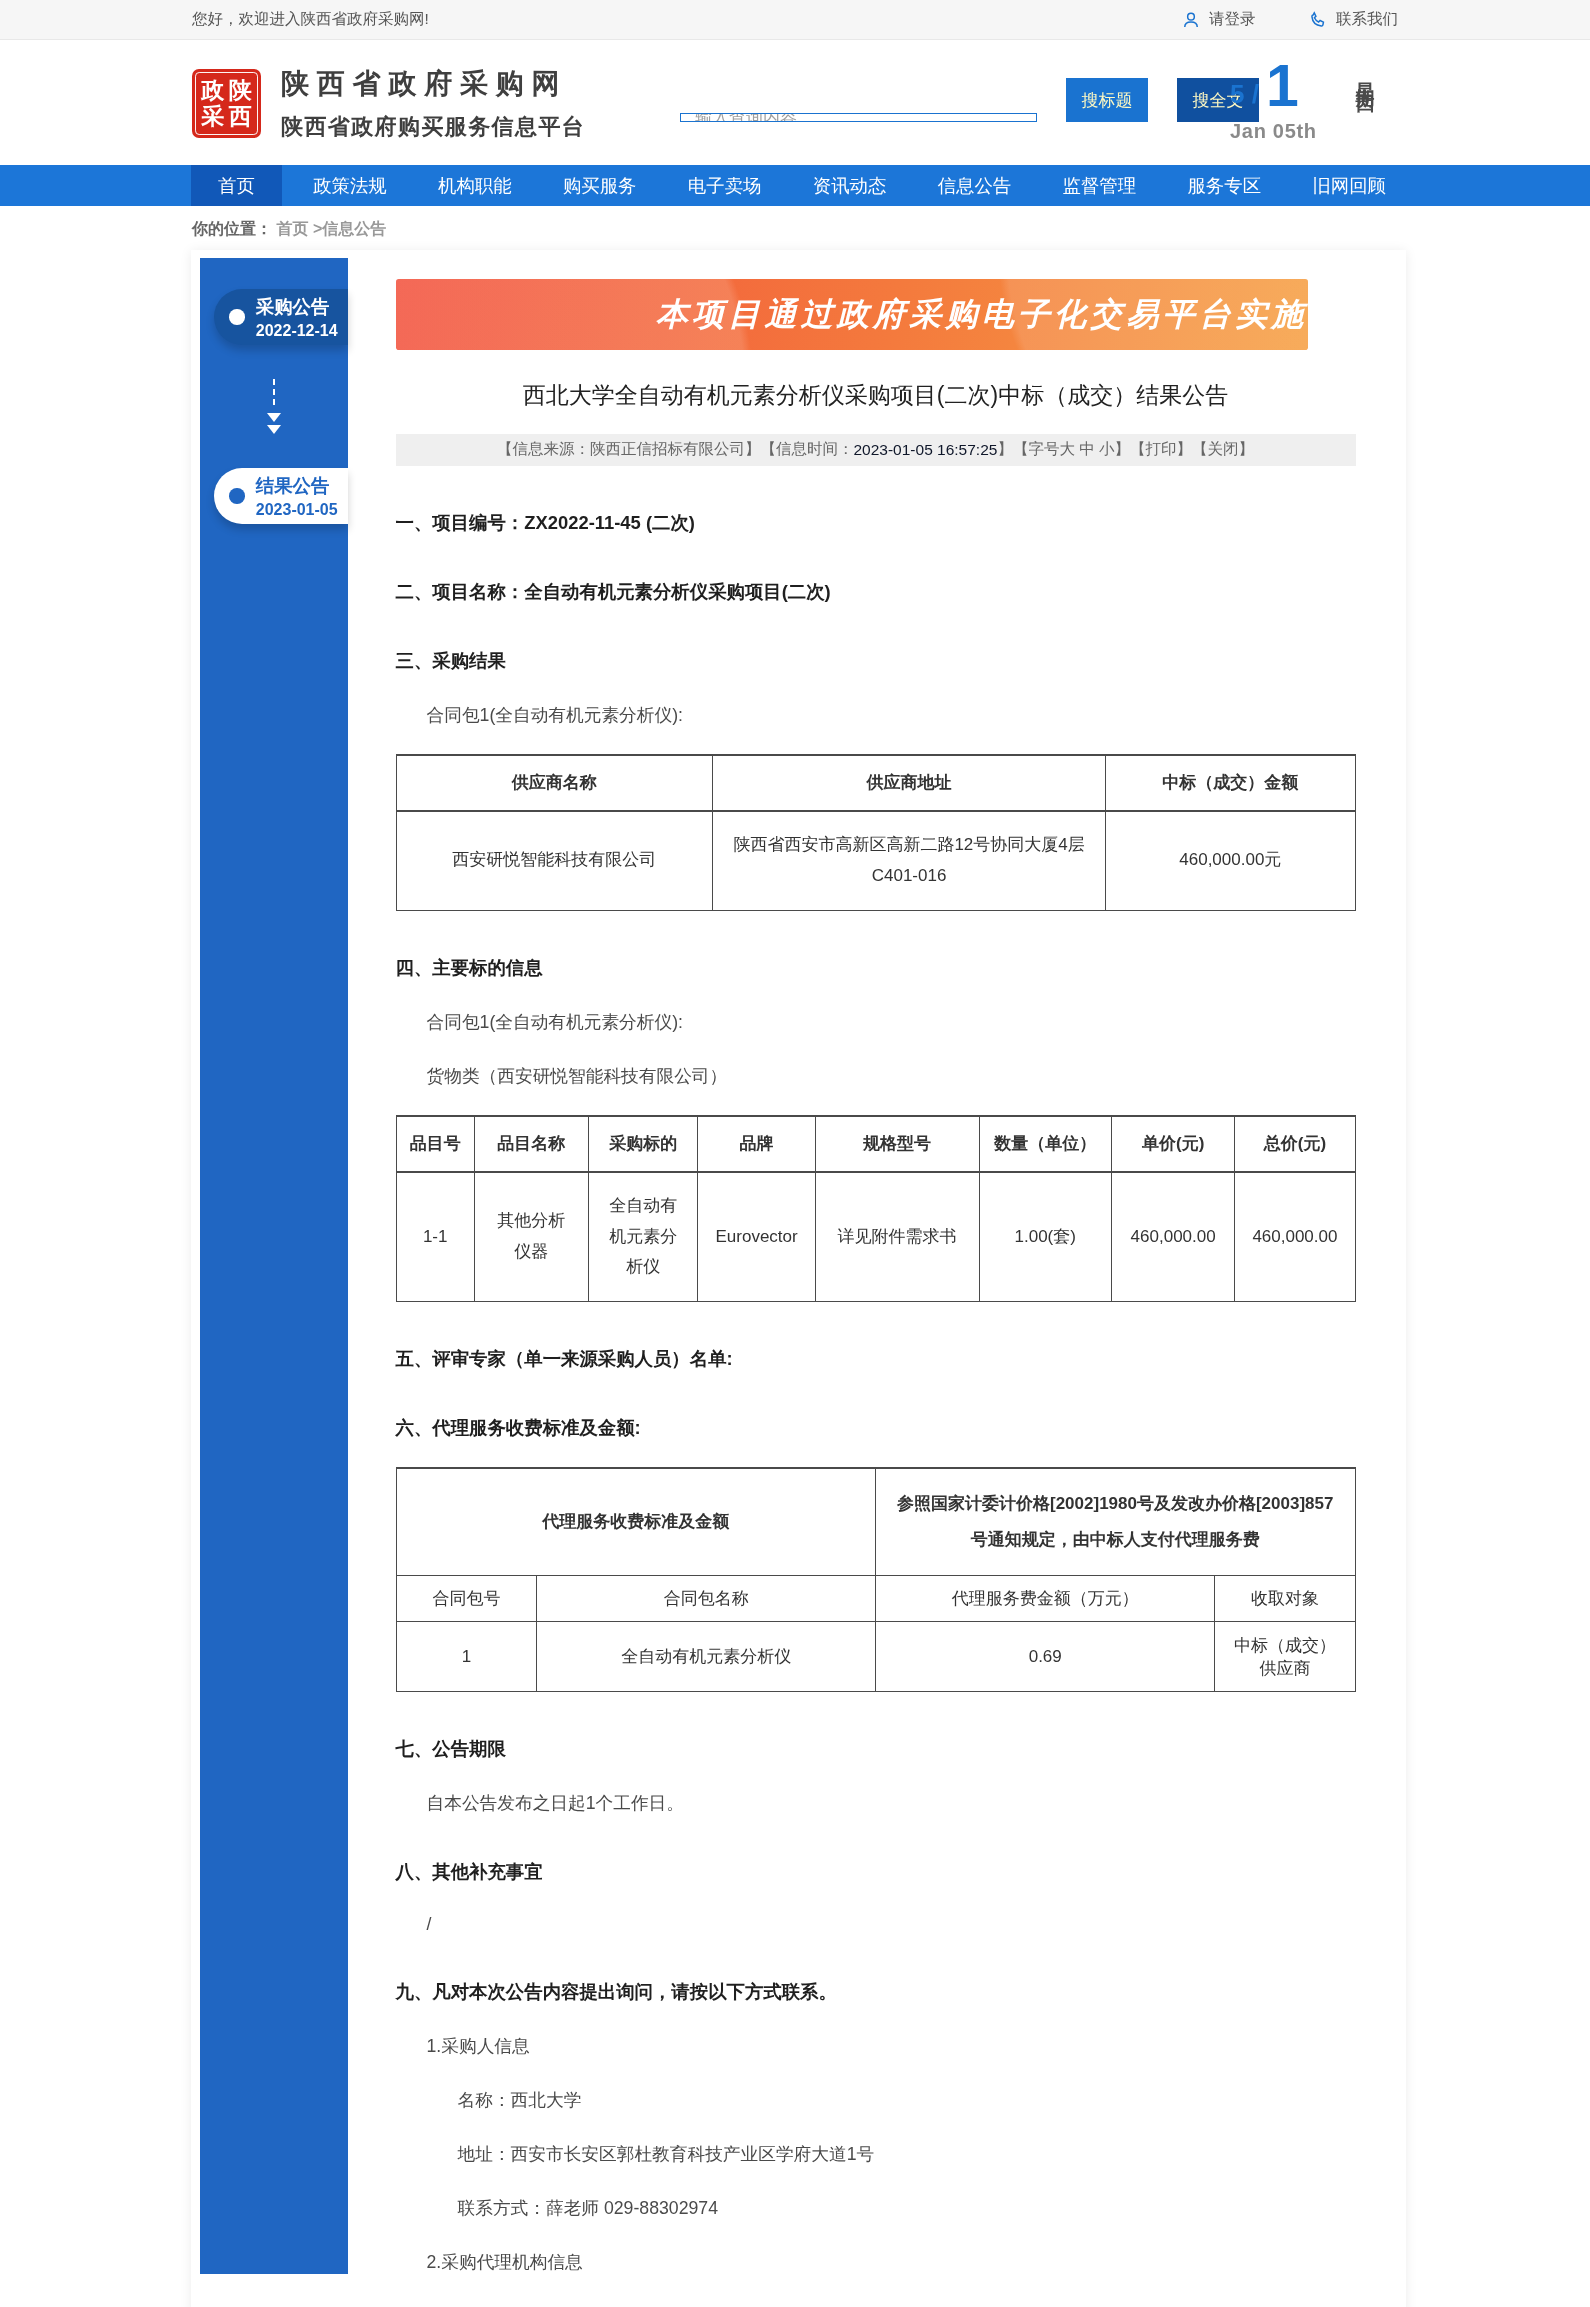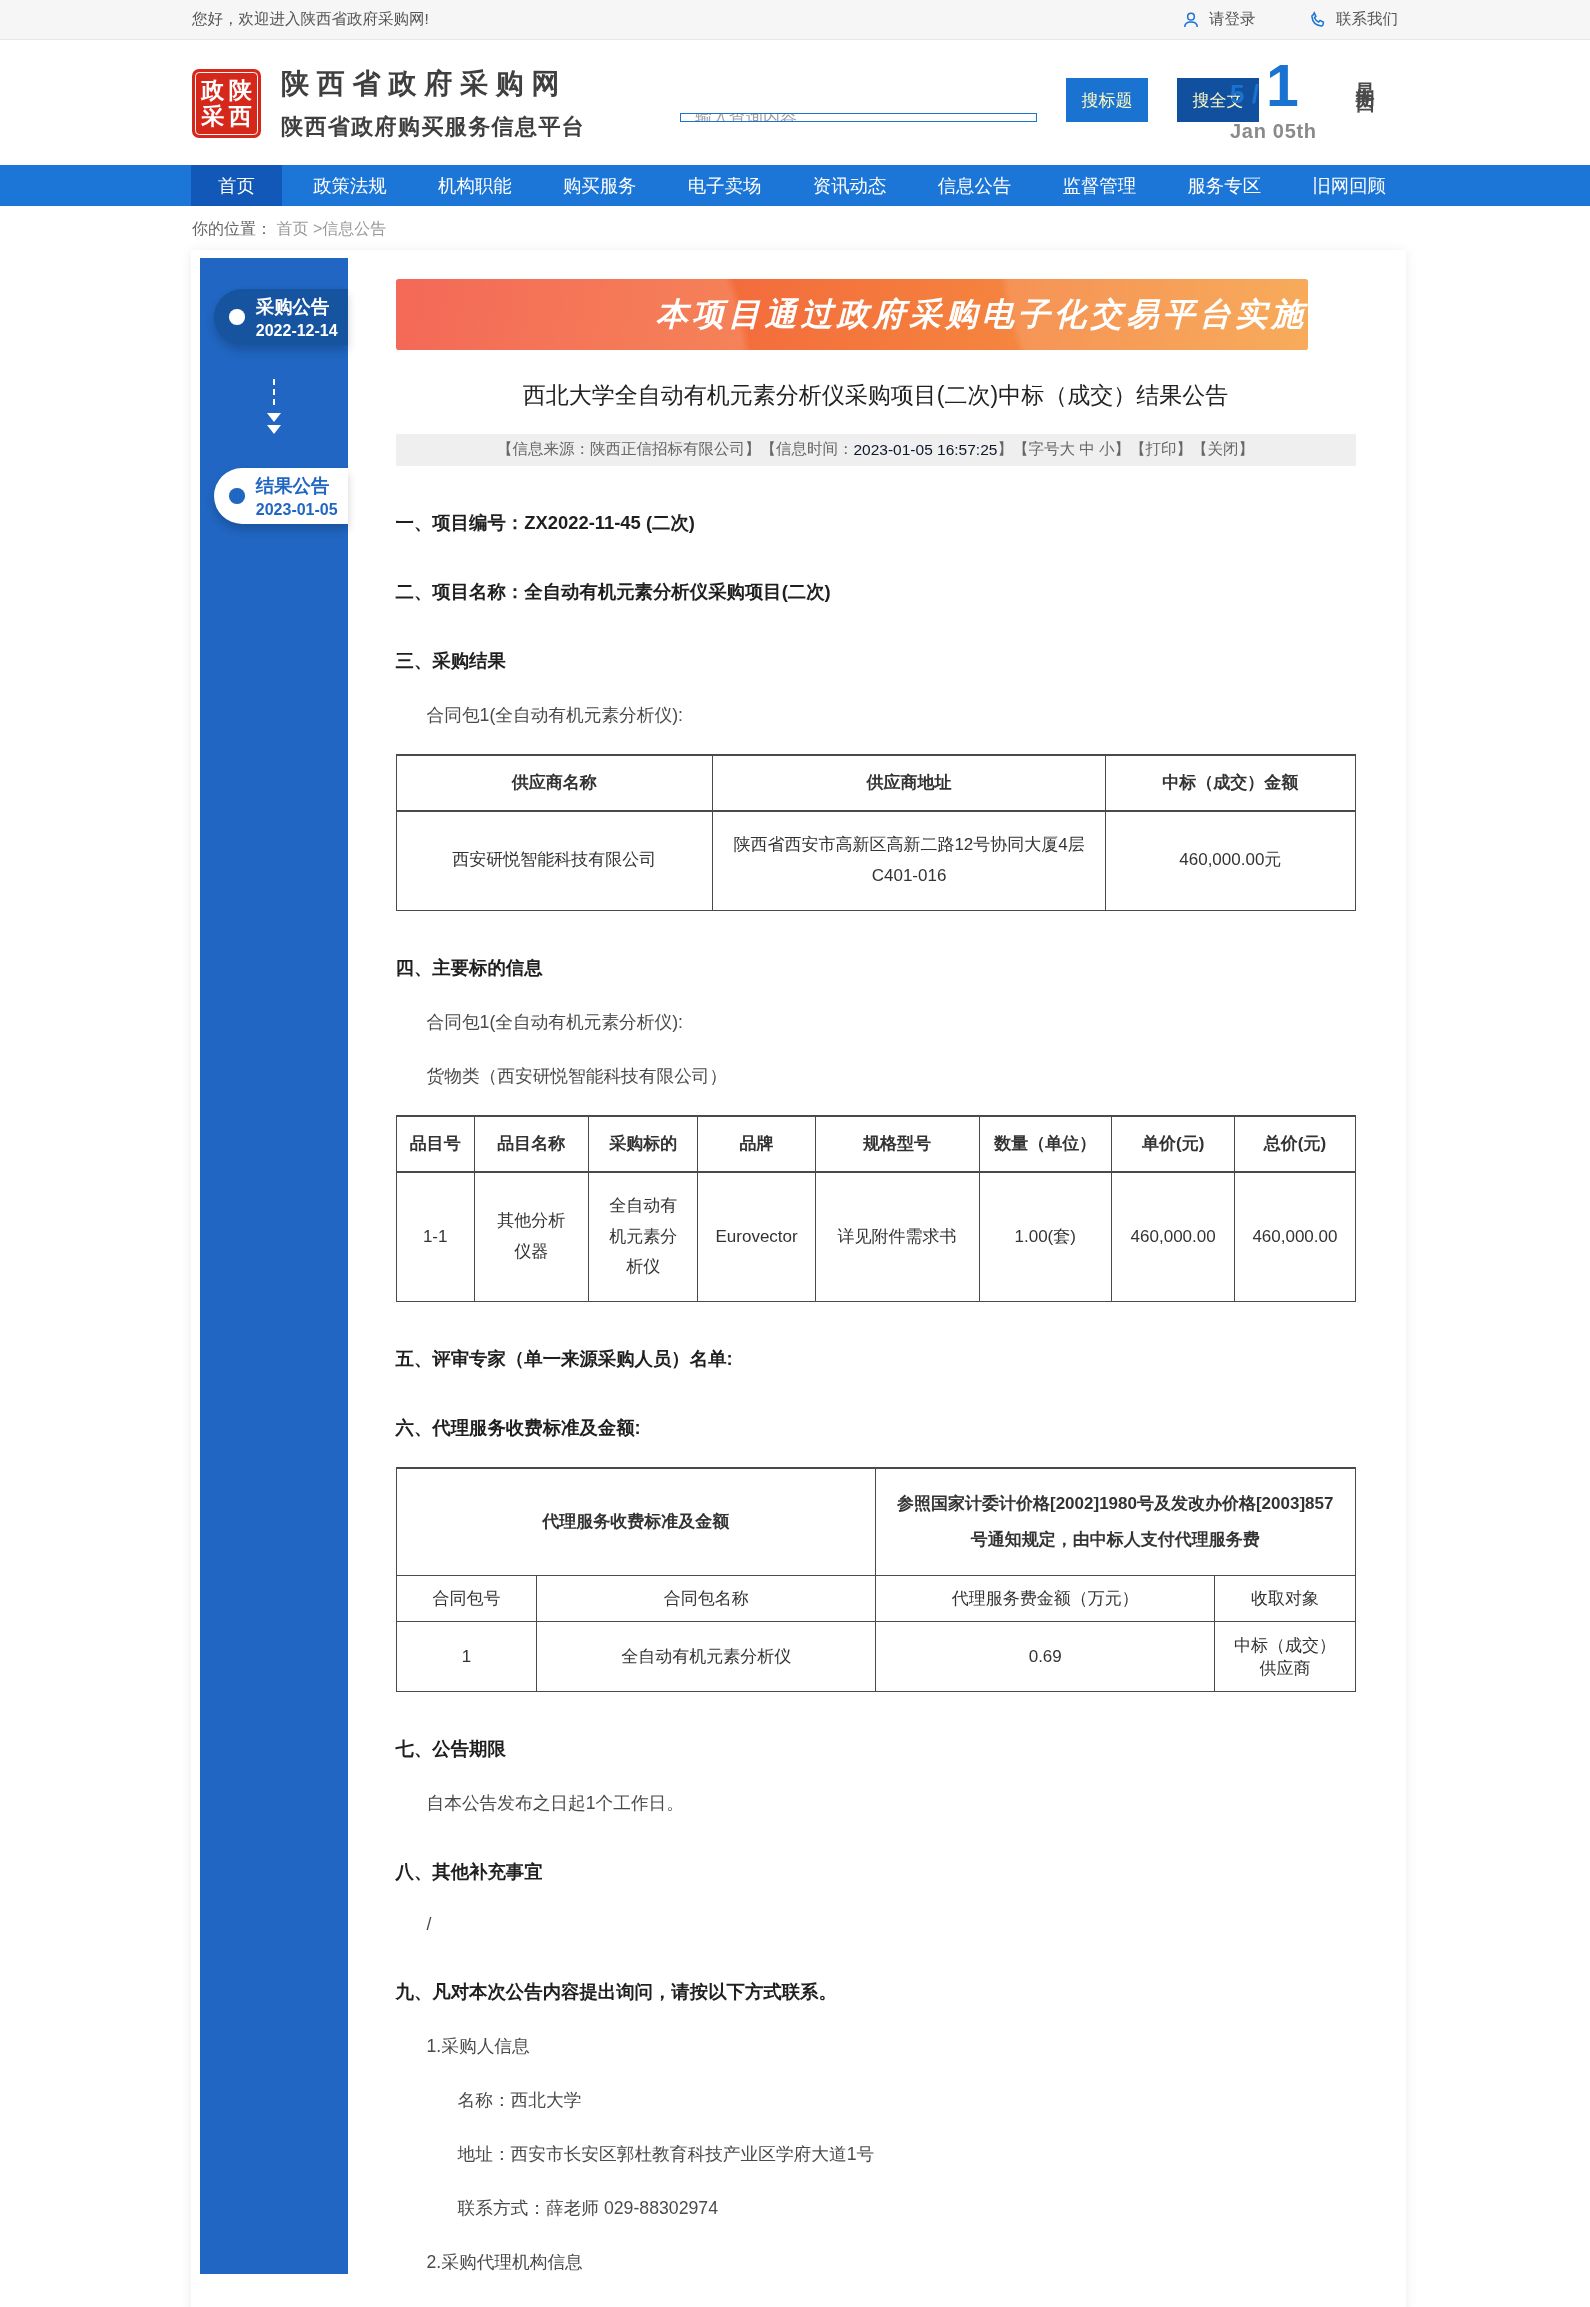--- a/index.html
+++ b/index.html
@@ -45,21 +45,21 @@
   .weekday {
     position:absolute; left:1352px; top:27px; font-size:19px; font-weight:bold; color:#4a4a4a;
     writing-mode:vertical-rl; text-orientation:upright; letter-spacing:7px;
   }
   
   .nav { height:41px; background:#1c76d8; }
   .nav-inner { margin-left:191px; width:1215px; display:flex; justify-content:space-between; }
   .nav-item { padding:0 20px; line-height:41px; color:#fff; font-size:18.4px; cursor:pointer; white-space:nowrap; }
   .nav-item.active { background:#1158b8; padding:0 27px; }
   
-  .breadcrumb { margin:12.7px 0 10px 192px; font-size:16px; color:#999; }
+  .breadcrumb { margin:12.7px 0 10px 192px; font-size:16px; color:#999;font-weight:bold; }
   .breadcrumb .bc-label { color:#666; }
   .bc-link { cursor:pointer; color:#999; }
   
   .main {
     margin-left:191px; width:1215px; background:#fff; display:flex;
     box-shadow:0 1.4px 11.3px rgba(0,0,0,.08); padding:8.5px 0 42px 8.5px;
   }
   .timeline { width:148px; background:#2066c2; flex-shrink:0; padding-top:31px; }
   .step {
     height:56px; margin-left:14px; border-radius:28px 0 0 28px;

